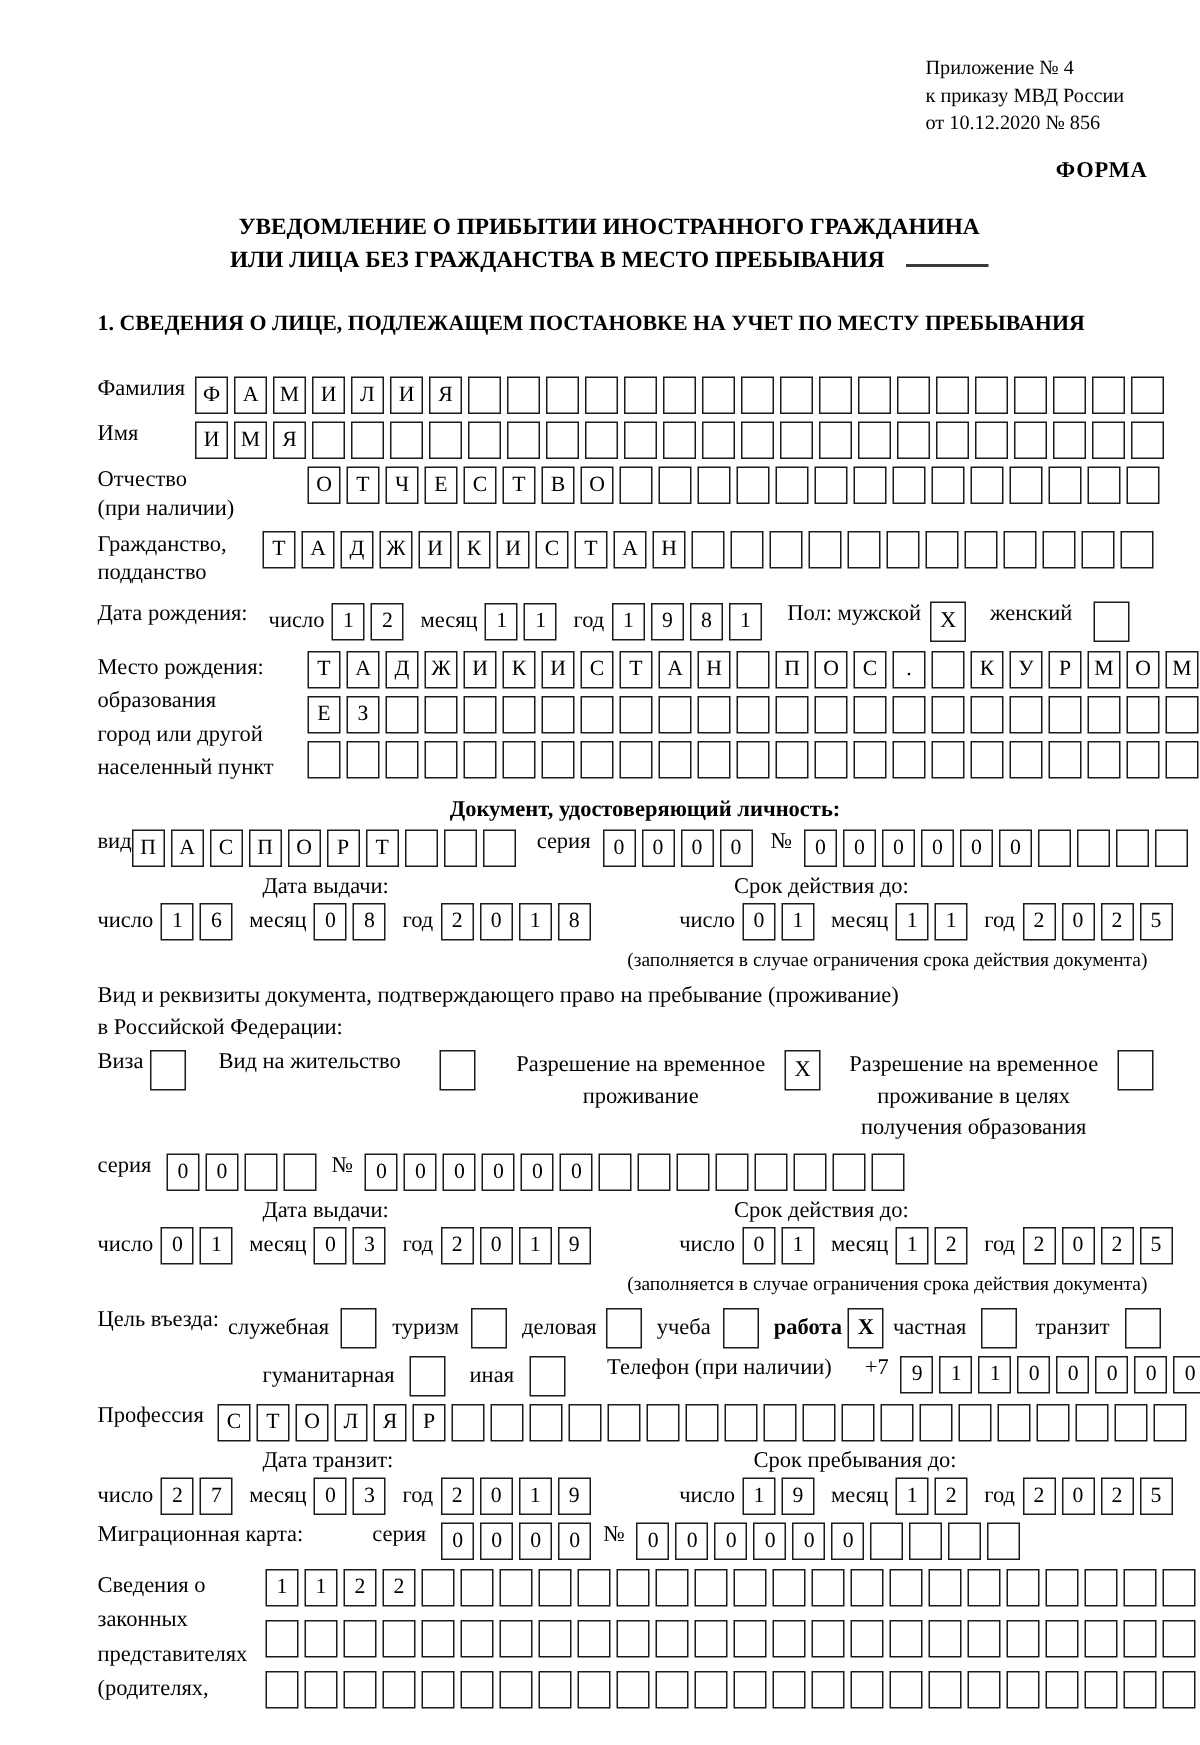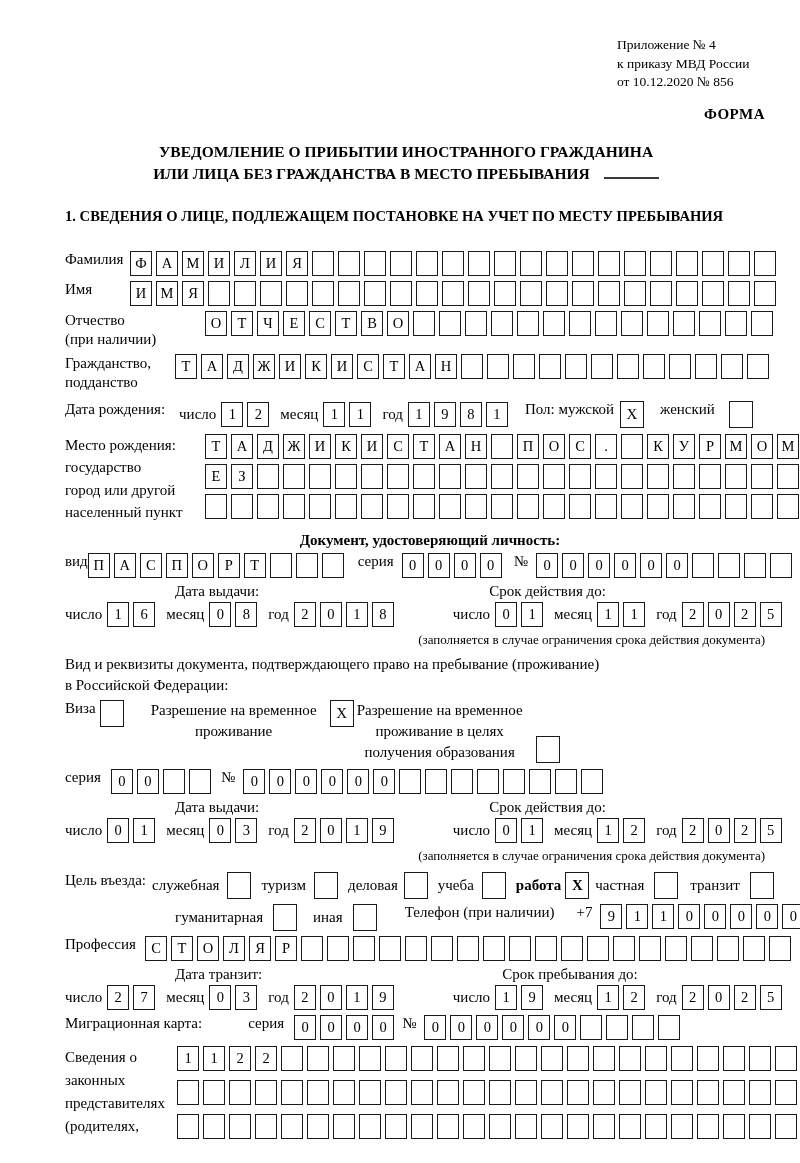--- a/index.html
+++ b/index.html
@@ -208,21 +208,21 @@
       </div>
       <span class="lbl" style="margin-left:6px;margin-right:6px;">Пол: мужской</span>
       <span class="cbox">X</span>
       <span class="lbl" style="margin-left:16px;margin-right:14px;">женский</span>
       <span class="cbox"></span>
     </div>
 
     <div class="row row-top" style="margin-top:6px;margin-bottom:0;">
       <div class="lblcol" style="width:140px;line-height:1.5;">
         <div>Место рождения:</div>
-        <div>государство</div>
+        <div>образования</div>
         <div>город или другой</div>
         <div>населенный пункт</div>
       </div>
       <div class="stack">
         <div class="cellrow">
             <span class="cell">Т</span>
             <span class="cell">А</span>
             <span class="cell">Д</span>
             <span class="cell">Ж</span>
             <span class="cell">И</span>
@@ -383,25 +383,29 @@
     <div class="note">(заполняется в случае ограничения срока действия документа)</div>
 
     <div class="lbl" style="margin-bottom:4px;">Вид и реквизиты документа, подтверждающего право на пребывание (проживание)</div>
     <div class="lbl" style="margin-bottom:2px;">в Российской Федерации:</div>
 
     <div class="types-row">
       <div class="type-item">
         <span class="tlabel">Виза</span>
         <span class="cbox" style="margin-left:4px;"></span>
       </div>
+      <div class="type-item" style="margin-left:22px;">
+        <span class="tlabel">Вид на жительство</span>
+        <span class="cbox" style="margin-left:26px;"></span>
+      </div>
       <div class="type-item" style="margin-left:24px;">
         <span class="tlabel wrap" style="width:172px;">Разрешение на временное проживание</span>
         <span class="cbox" style="margin-left:10px;">X</span>
       </div>
-      <div class="type-item" style="align-items:flex-end;">
+      <div class="type-item" style="margin-left:16px;">
         <span class="tlabel wrap" style="width:172px;">Разрешение на временное проживание в целях получения образования</span>
         <span class="cbox" style="margin-left:10px;"></span>
       </div>
     </div>
 
     <div class="row">
       <span class="lbl" style="margin-right:10px;">серия</span>
       <span class="cellrow">
           <span class="cell">0</span>
           <span class="cell">0</span>

